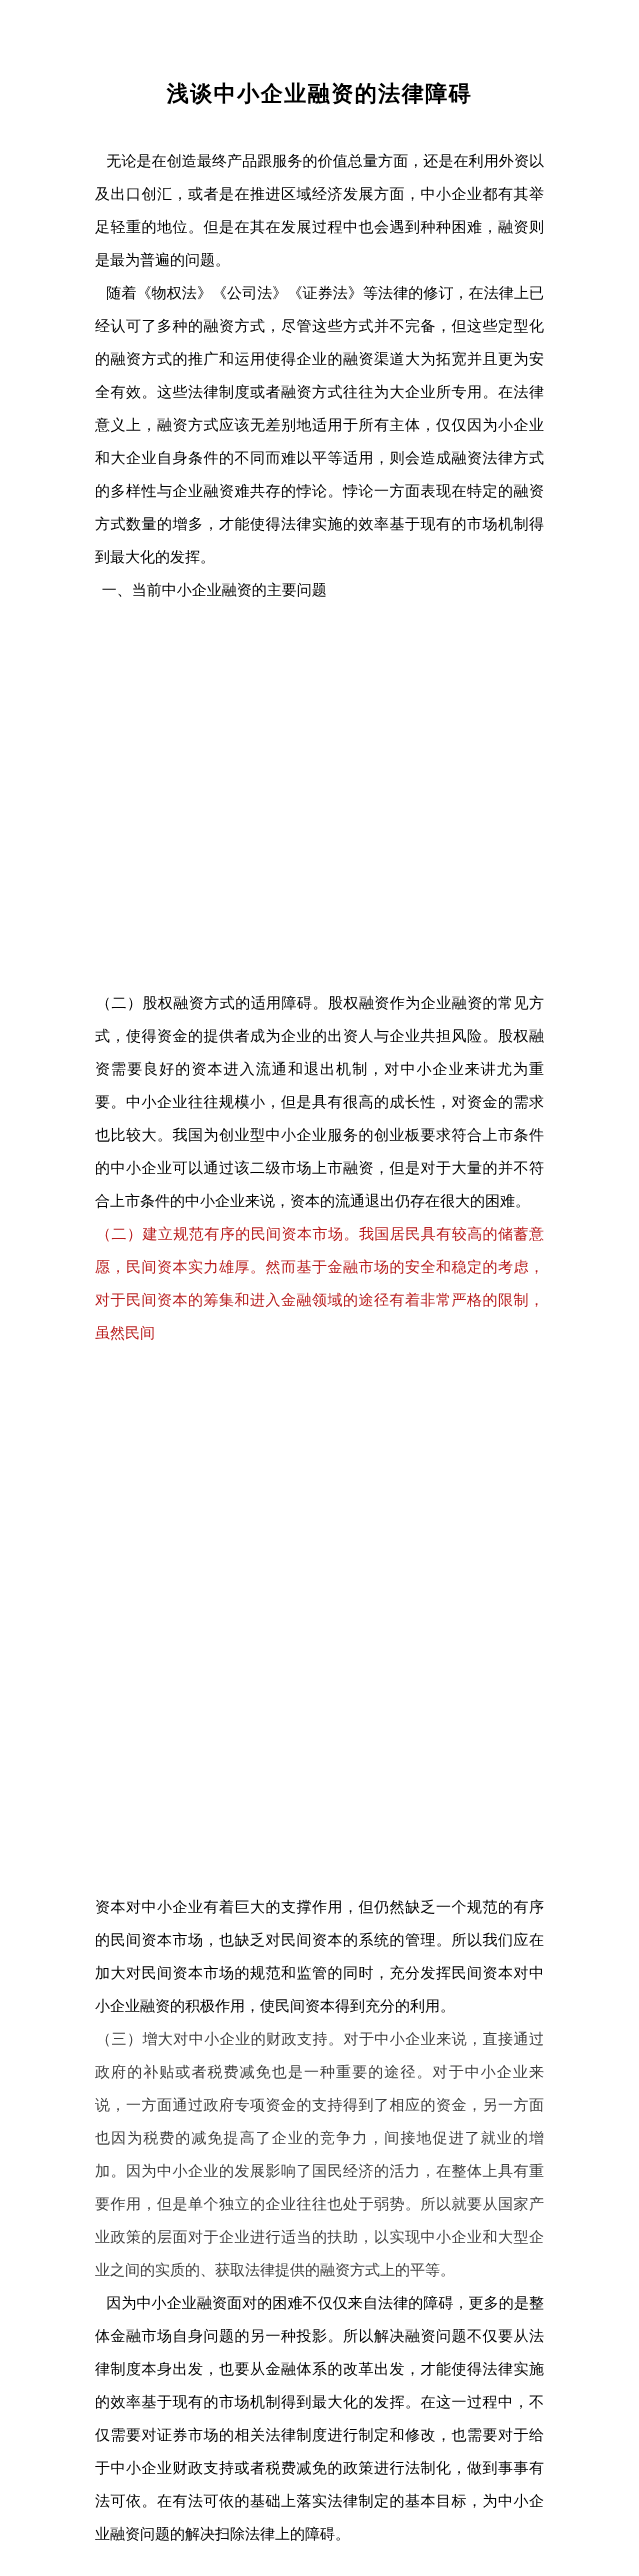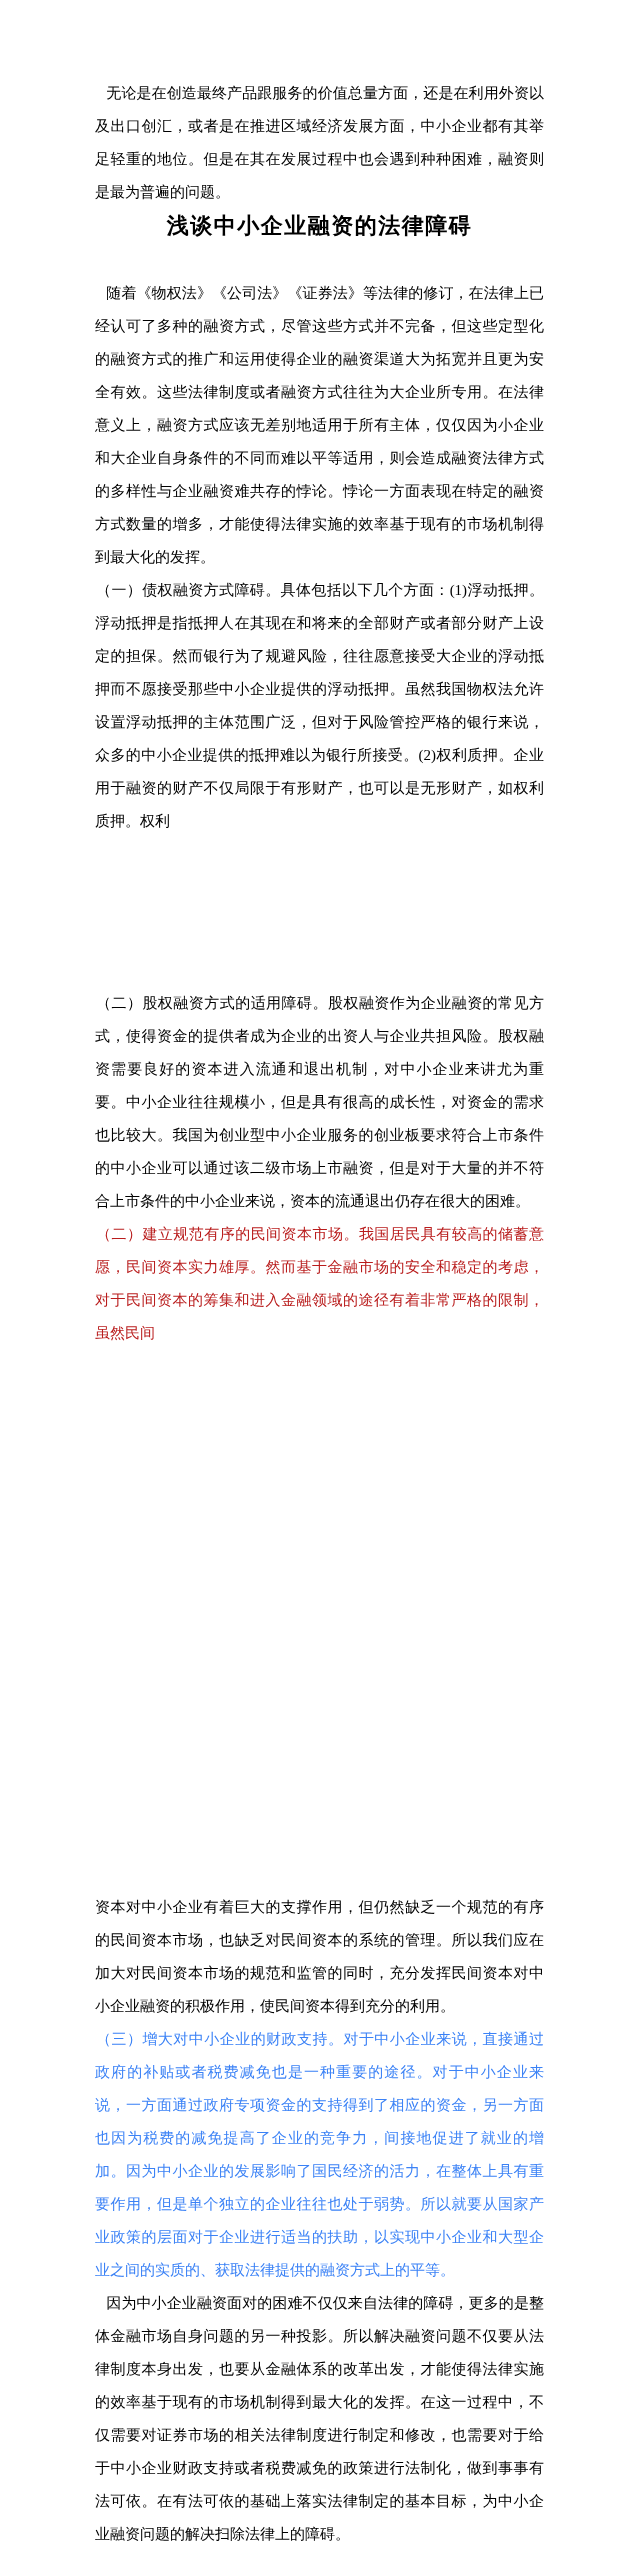--- a/index.html
+++ b/index.html
@@ -50,28 +50,28 @@
   .block-para    { text-indent: 11.3px; }
   .block-paren   { text-indent: 1px;  }
   .block-heading { text-indent: 6.7px; }
   .block-cont    { text-indent: 0;    }
 </style>
 </head>
 <body>
 
 <main class="document" id="doc-root" style="background: rgb(255, 255, 255);">
     <section class="page page-1">
+      <p class="block block-title" style="color: rgb(0, 0, 0);">浅谈中小企业融资的法律障碍</p>
       <p class="block block-para" style="color: rgb(0, 0, 0);">无论是在创造最终产品跟服务的价值总量方面，还是在利用外资以及出口创汇，或者是在推进区域经济发展方面，中小企业都有其举足轻重的地位。但是在其在发展过程中也会遇到种种困难，融资则是最为普遍的问题。</p>
-      <p class="block block-title" style="color: rgb(0, 0, 0);">浅谈中小企业融资的法律障碍</p>
       <p class="block block-para" style="color: rgb(0, 0, 0);">随着《物权法》《公司法》《证券法》等法律的修订，在法律上已经认可了多种的融资方式，尽管这些方式并不完备，但这些定型化的融资方式的推广和运用使得企业的融资渠道大为拓宽并且更为安全有效。这些法律制度或者融资方式往往为大企业所专用。在法律意义上，融资方式应该无差别地适用于所有主体，仅仅因为小企业和大企业自身条件的不同而难以平等适用，则会造成融资法律方式的多样性与企业融资难共存的悖论。悖论一方面表现在特定的融资方式数量的增多，才能使得法律实施的效率基于现有的市场机制得到最大化的发挥。</p>
-      <p class="block block-paren" style="color: rgb(0, 0, 0);">（一）债权融资方式障碍。具体包括以下几个方面：(1)浮动抵押。浮动抵押是指抵押人在其现在和将来的全部财产或者部分财产上设定的担保。然而银行为了规避风险，往往愿意接受大企业的浮动抵押而不愿接受那些中小企业提供的浮动抵押。虽然我国物权法允许设置浮动抵押的主体范围广泛，但对于风险管控严格的银行来说，众多的中小企业提供的抵押难以为银行所接受。(2)权利质押。企业用于融资的财产不仅局限于有形财产，也可以是无形财产，如权利质押。权利</p>
+      <p class="block block-heading" style="color: rgb(0, 0, 0);">一、当前中小企业融资的主要问题</p>
     </section>
     <section class="page page-2">
       <p class="block block-paren" style="color: rgb(0, 0, 0);">（二）股权融资方式的适用障碍。股权融资作为企业融资的常见方式，使得资金的提供者成为企业的出资人与企业共担风险。股权融资需要良好的资本进入流通和退出机制，对中小企业来讲尤为重要。中小企业往往规模小，但是具有很高的成长性，对资金的需求也比较大。我国为创业型中小企业服务的创业板要求符合上市条件的中小企业可以通过该二级市场上市融资，但是对于大量的并不符合上市条件的中小企业来说，资本的流通退出仍存在很大的困难。</p>
       <p class="block block-paren" style="color: #b91c1c;">（二）建立规范有序的民间资本市场。我国居民具有较高的储蓄意愿，民间资本实力雄厚。然而基于金融市场的安全和稳定的考虑，对于民间资本的筹集和进入金融领域的途径有着非常严格的限制，虽然民间</p>
     </section>
     <section class="page page-3">
       <p class="block block-cont" style="color: rgb(0, 0, 0);">资本对中小企业有着巨大的支撑作用，但仍然缺乏一个规范的有序的民间资本市场，也缺乏对民间资本的系统的管理。所以我们应在加大对民间资本市场的规范和监管的同时，充分发挥民间资本对中小企业融资的积极作用，使民间资本得到充分的利用。</p>
-      <p class="block block-paren" style="color: #3b82f6;">（三）增大对中小企业的财政支持。对于中小企业来说，直接通过政府的补贴或者税费减免也是一种重要的途径。对于中小企业来说，一方面通过政府专项资金的支持得到了相应的资金，另一方面也因为税费的减免提高了企业的竞争力，间接地促进了就业的增加。因为中小企业的发展影响了国民经济的活力，在整体上具有重要作用，但是单个独立的企业往往也处于弱势。所以就要从国家产业政策的层面对于企业进行适当的扶助，以实现中小企业和大型企业之间的实质的、获取法律提供的融资方式上的平等。</p>
+      <p class="block block-paren" style="color: #404040;">（三）增大对中小企业的财政支持。对于中小企业来说，直接通过政府的补贴或者税费减免也是一种重要的途径。对于中小企业来说，一方面通过政府专项资金的支持得到了相应的资金，另一方面也因为税费的减免提高了企业的竞争力，间接地促进了就业的增加。因为中小企业的发展影响了国民经济的活力，在整体上具有重要作用，但是单个独立的企业往往也处于弱势。所以就要从国家产业政策的层面对于企业进行适当的扶助，以实现中小企业和大型企业之间的实质的、获取法律提供的融资方式上的平等。</p>
       <p class="block block-para" style="color: rgb(0, 0, 0);">因为中小企业融资面对的困难不仅仅来自法律的障碍，更多的是整体金融市场自身问题的另一种投影。所以解决融资问题不仅要从法律制度本身出发，也要从金融体系的改革出发，才能使得法律实施的效率基于现有的市场机制得到最大化的发挥。在这一过程中，不仅需要对证券市场的相关法律制度进行制定和修改，也需要对于给于中小企业财政支持或者税费减免的政策进行法制化，做到事事有法可依。在有法可依的基础上落实法律制定的基本目标，为中小企业融资问题的解决扫除法律上的障碍。</p>
     </section>
   </main>
 
 
 </body></html>

